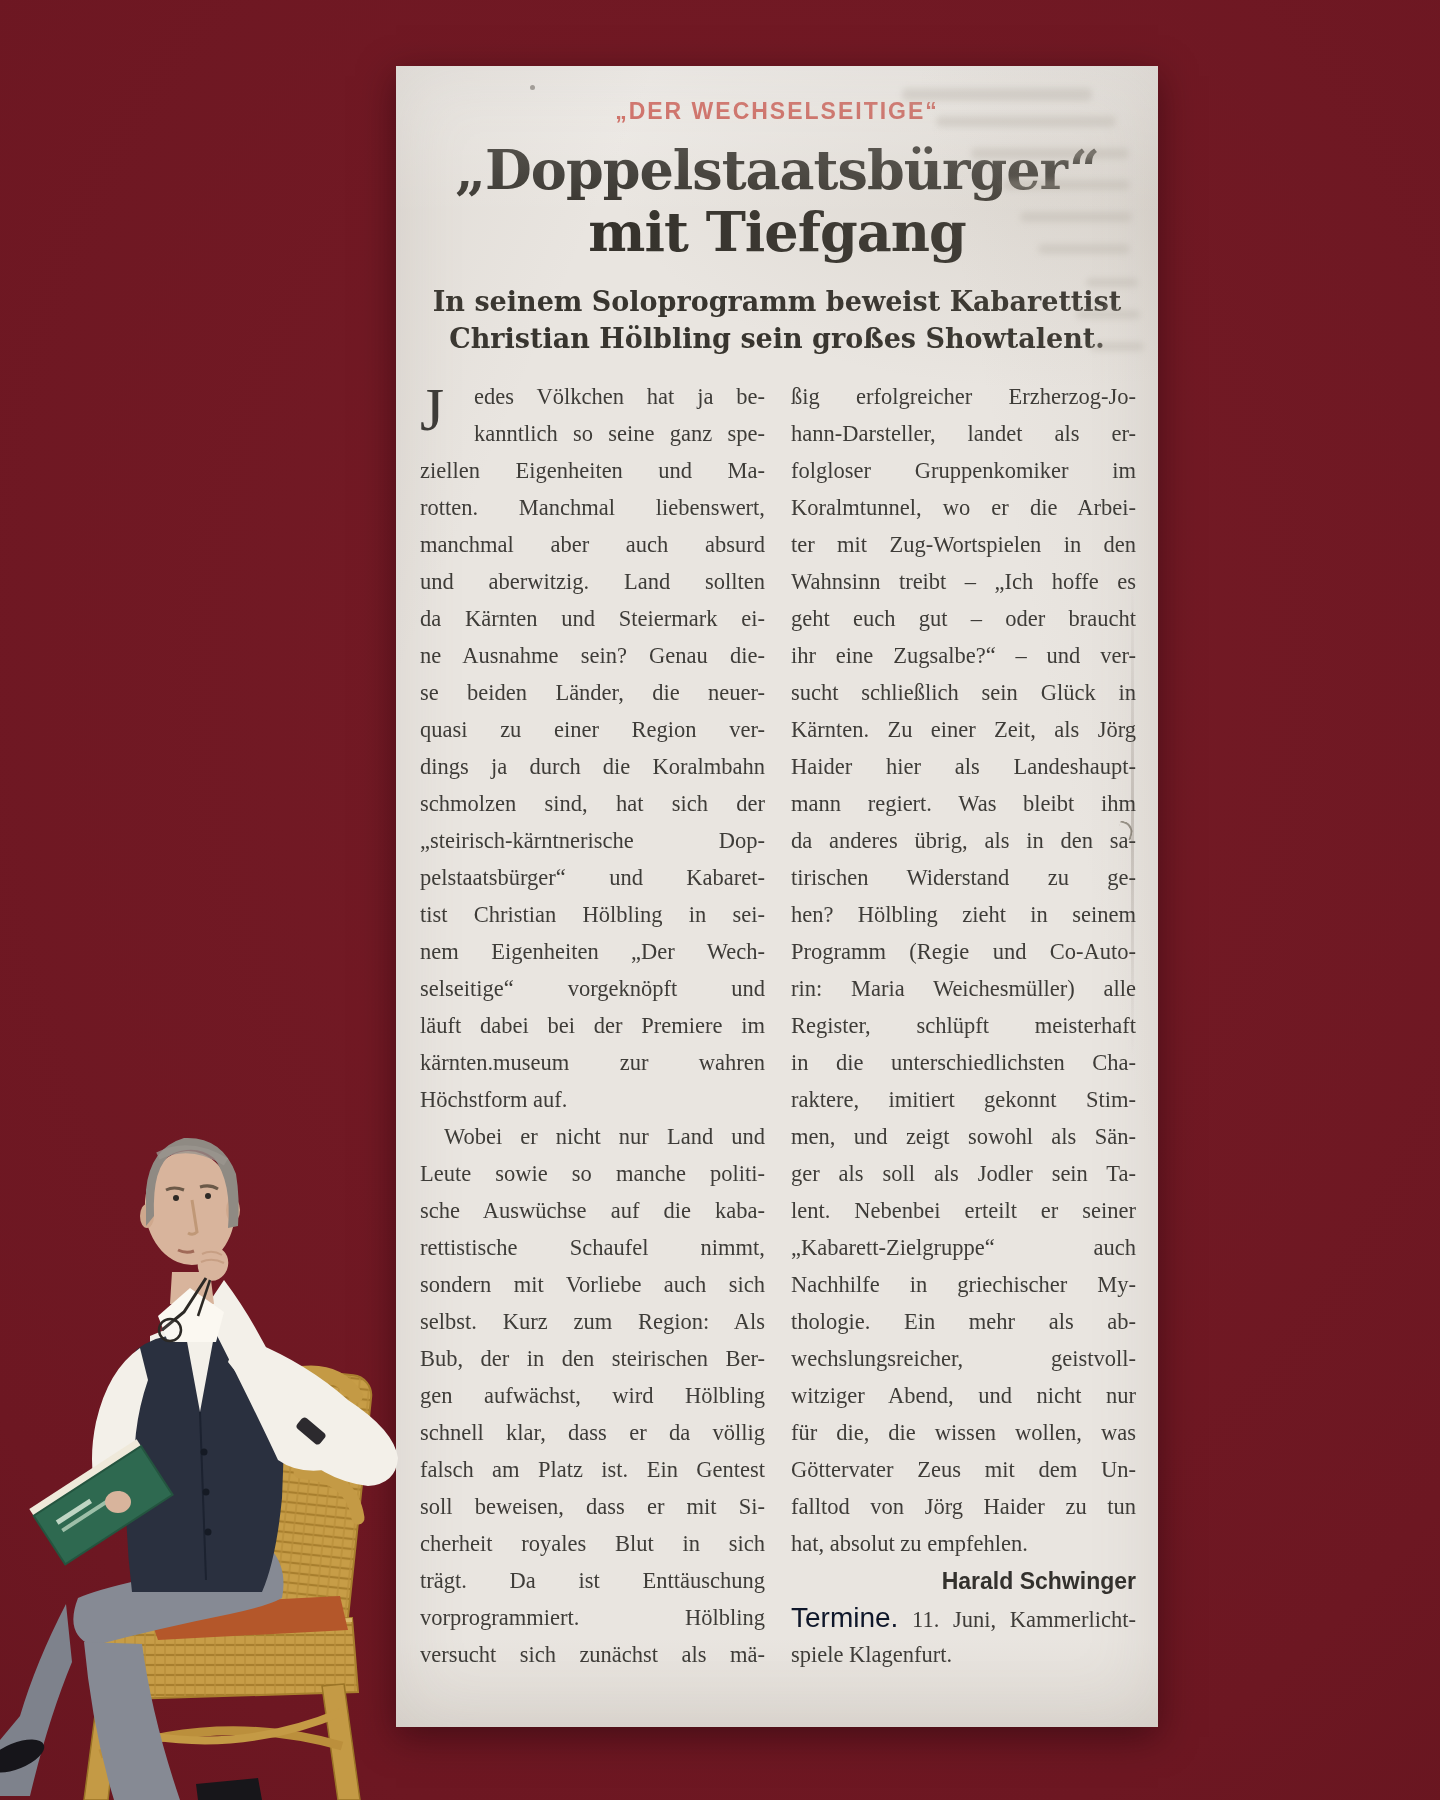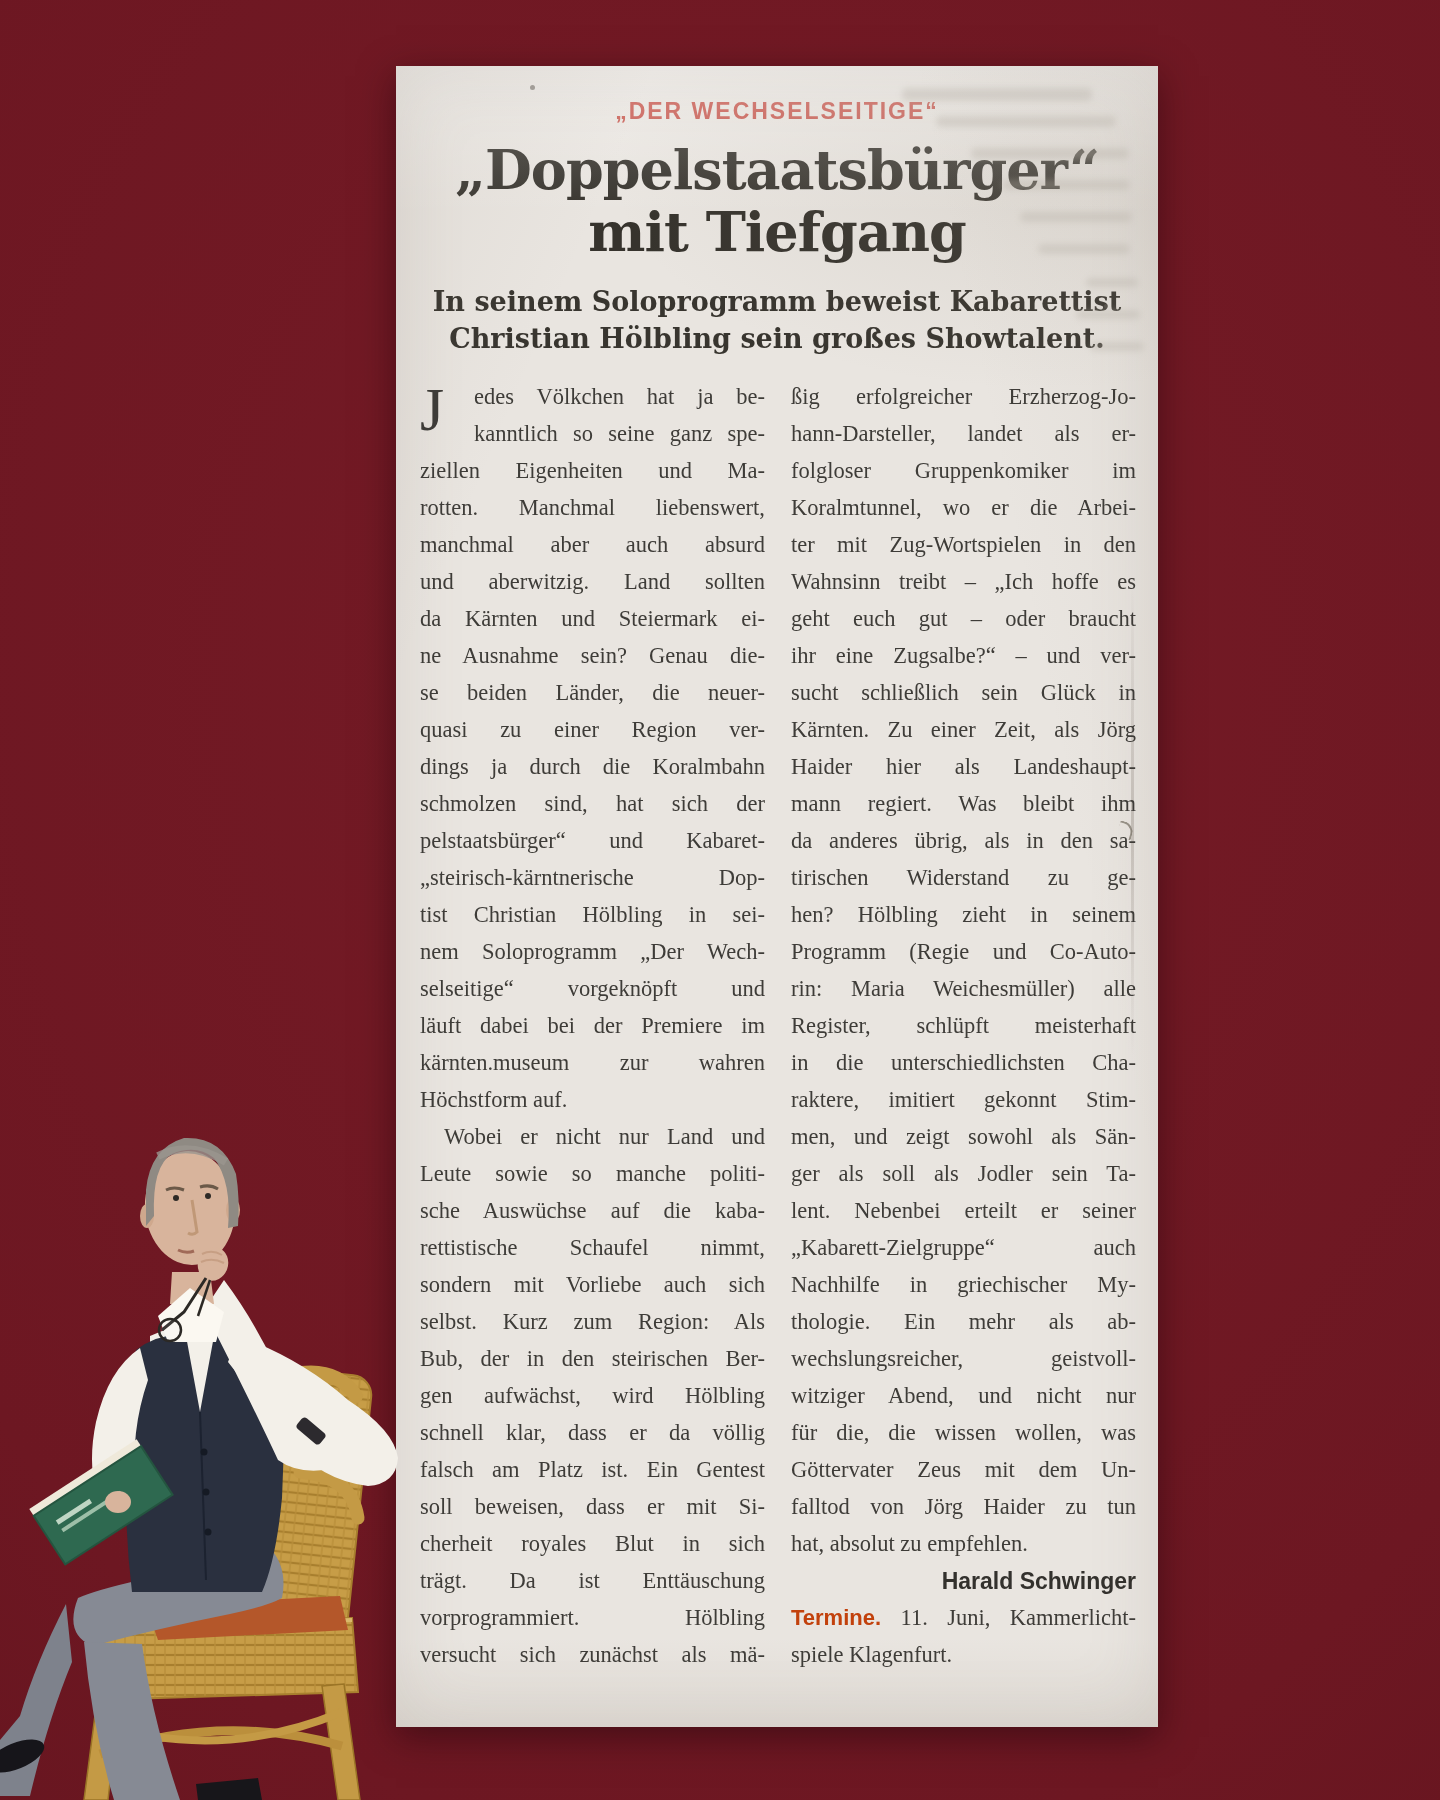--- a/index.html
+++ b/index.html
@@ -36,21 +36,21 @@
     text-align:justify;text-align-last:justify;overflow:hidden;}
   .line::after{content:"";display:inline-block;width:100%;height:0;}
   .line.flush{text-align:right;text-align-last:left;}
   .line.flush::after{content:none;}
   .line.indent{text-indent:24px;}
   .line.pad-drop{padding-left:54px;}
   .dropcap{position:absolute;left:0;top:-6px;font-size:62px;line-height:72px;color:#3e3c38;}
   .line.byline{font-family:"Liberation Sans",sans-serif;font-weight:700;font-size:23px;
     color:#33312d;text-align:center;text-align-last:right;}
   .line.byline::after{content:none;}
-  .lead{font-family:"Liberation Sans",sans-serif;font-weight:700;font-size:22px;color:#c2410c;}
+  .lead{font-family:"Liberation Sans",sans-serif;font-weight:400;font-size:28px;color:#0f172a;}
   
   .photo{position:absolute;left:0;top:1040px;width:410px;height:760px;z-index:3;}
 </style>
 </head>
 <body>
 
 <div class="stage">
 
   <div class="paper">
 
@@ -88,24 +88,24 @@
           <div class="line">ziellen Eigenheiten und Ma-</div>
           <div class="line">rotten. Manchmal liebenswert,</div>
           <div class="line">manchmal aber auch absurd</div>
           <div class="line">und aberwitzig. Land sollten</div>
           <div class="line">da Kärnten und Steiermark ei-</div>
           <div class="line">ne Ausnahme sein? Genau die-</div>
           <div class="line">se beiden Länder, die neuer-</div>
           <div class="line">quasi zu einer Region ver-</div>
           <div class="line">dings ja durch die Koralmbahn</div>
           <div class="line">schmolzen sind, hat sich der</div>
+          <div class="line">„steirisch-kärntnerische Dop-</div>
           <div class="line">pelstaatsbürger“ und Kabaret-</div>
-          <div class="line">„steirisch-kärntnerische Dop-</div>
           <div class="line">tist Christian Hölbling in sei-</div>
-          <div class="line">nem Soloprogramm „Der Wech-</div>
+          <div class="line">nem Eigenheiten „Der Wech-</div>
           <div class="line">selseitige“ vorgeknöpft und</div>
           <div class="line">läuft dabei bei der Premiere im</div>
           <div class="line">kärnten.museum zur wahren</div>
           <div class="line flush">Höchstform auf.</div>
           <div class="line indent">Wobei er nicht nur Land und</div>
           <div class="line">Leute sowie so manche politi-</div>
           <div class="line">sche Auswüchse auf die kaba-</div>
           <div class="line">rettistische Schaufel nimmt,</div>
           <div class="line">sondern mit Vorliebe auch sich</div>
           <div class="line">selbst. Kurz zum Region: Als</div>

